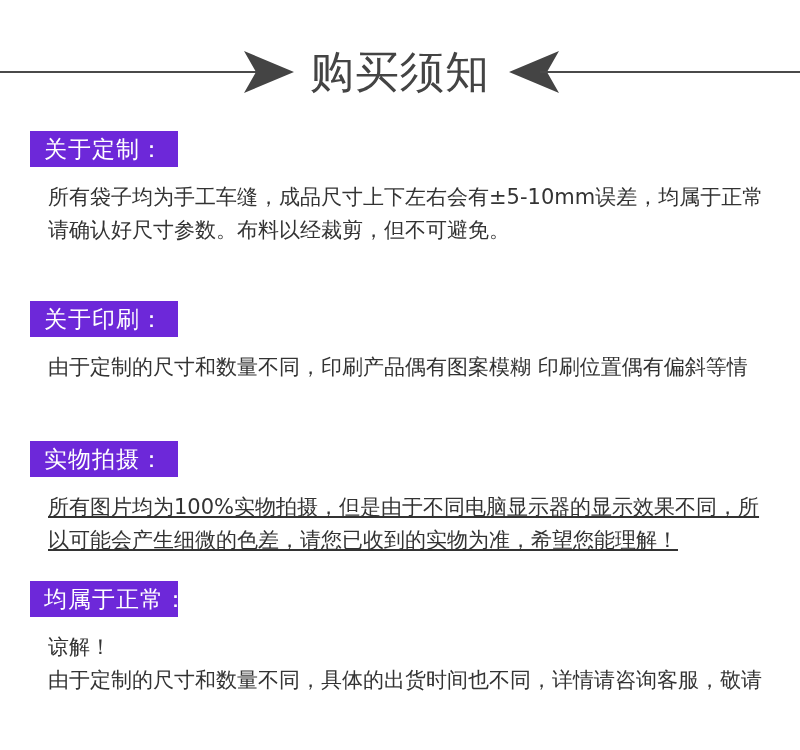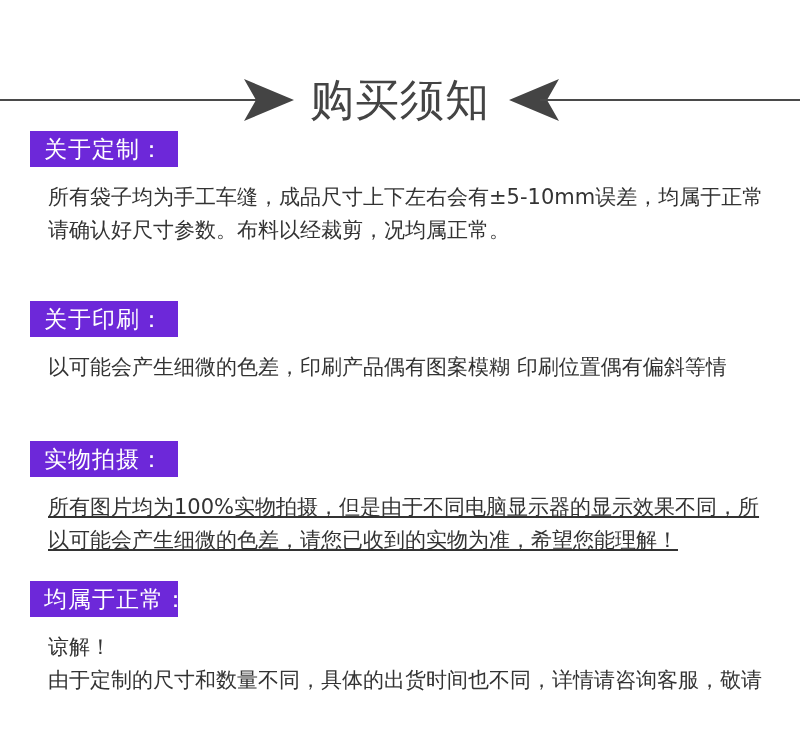--- a/index.html
+++ b/index.html
@@ -14,21 +14,20 @@
       overflow: hidden;
       font-family: "DejaVu Sans", "Liberation Sans", sans-serif;
       color: #333333;
     }
     .header {
       position: absolute;
       left: 0;
       top: 40px;
       width: 680px;
       height: 64px;
-      margin-top: 28px;
     }
     .header .line {
       position: absolute;
       top: 31px;
       height: 2px;
       background: #4a4a4a;
     }
     .header .line.left { left: 0; width: 262px; }
     .header .line.right { left: 540px; width: 260px; }
     .header svg.arrow {
@@ -92,26 +91,26 @@
   <div class="title">购买须知</div>
   <svg class="arrow right" viewBox="0 0 50 42">
     <polygon points="50,0 0,21 50,42 38,21" fill="#444444"></polygon>
   </svg>
   <div class="line right"></div>
 </div>
 
 <div class="section-label" style="top:131px;">关于定制：</div>
 <div class="section-body" style="top:181px;">
   <span class="ln">所有袋子均为手工车缝，成品尺寸上下左右会有±5-10mm误差，均属于正常</span>
-  <span class="ln">请确认好尺寸参数。布料以经裁剪，况均属正常。</span>
+  <span class="ln">请确认好尺寸参数。布料以经裁剪，但不可避免。</span>
 </div>
 
 <div class="section-label" style="top:301px;">关于印刷：</div>
 <div class="section-body" style="top:351px;">
-  <span class="ln">以可能会产生细微的色差，印刷产品偶有图案模糊 印刷位置偶有偏斜等情</span>
+  <span class="ln">由于定制的尺寸和数量不同，印刷产品偶有图案模糊 印刷位置偶有偏斜等情</span>
 </div>
 
 <div class="section-label" style="top:441px;">实物拍摄：</div>
 <div class="section-body" style="top:491px;text-decoration:underline;">
   <span class="ln">所有图片均为100%实物拍摄，但是由于不同电脑显示器的显示效果不同，所</span>
   <span class="ln">以可能会产生细微的色差，请您已收到的实物为准，希望您能理解！</span>
 </div>
 
 <div class="section-label" style="top:581px;">均属于正常：</div>
 <div class="section-body" style="top:631px;">

